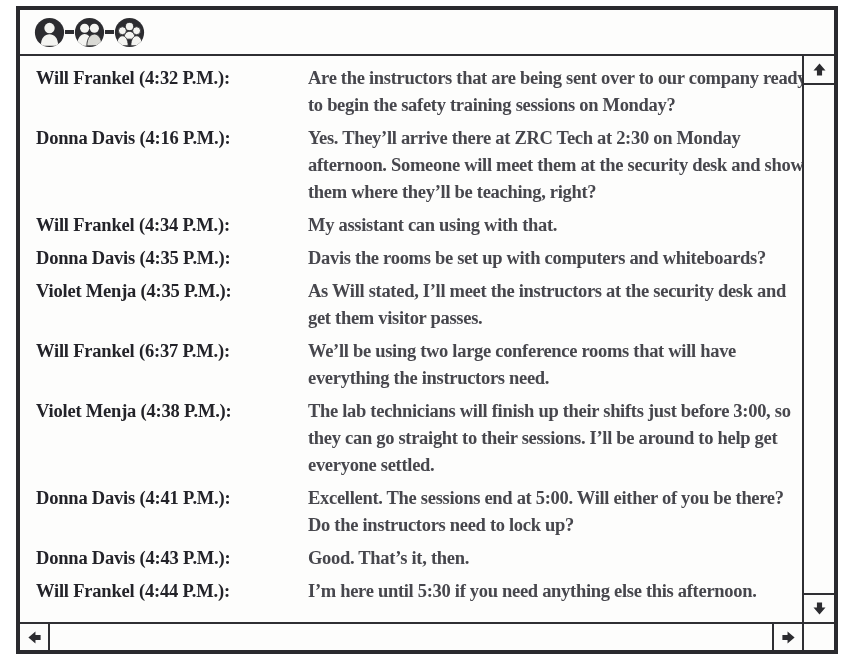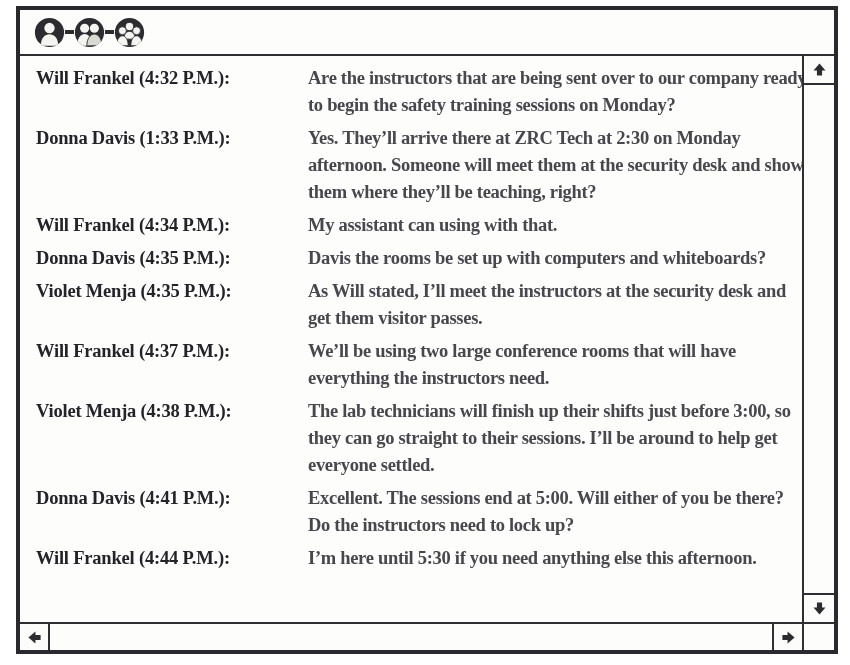--- a/index.html
+++ b/index.html
@@ -164,55 +164,59 @@
 
   <div class="body">
     <div class="messages">
 
         <div class="row">
           <div class="speaker">Will Frankel (4:32 P.M.):</div>
           <div class="msg-text">Are the instructors that are being sent over to our company ready to begin the safety training sessions on Monday?</div>
         </div>
 
         <div class="row">
-          <div class="speaker">Donna Davis (1:33 P.M.):</div>
+          <div class="speaker">Donna Davis (4:16 P.M.):</div>
           <div class="msg-text">Yes. They’ll arrive there at ZRC Tech at 2:30 on Monday afternoon. Someone will meet them at the security desk and show them where they’ll be teaching, right?</div>
         </div>
 
         <div class="row">
           <div class="speaker">Will Frankel (4:34 P.M.):</div>
           <div class="msg-text">My assistant can using with that.</div>
         </div>
 
         <div class="row">
           <div class="speaker">Donna Davis (4:35 P.M.):</div>
           <div class="msg-text">Davis the rooms be set up with computers and whiteboards?</div>
         </div>
 
         <div class="row">
           <div class="speaker">Violet Menja (4:35 P.M.):</div>
           <div class="msg-text">As Will stated, I’ll meet the instructors at the security desk and get them visitor passes.</div>
         </div>
 
         <div class="row">
-          <div class="speaker">Will Frankel (4:37 P.M.):</div>
+          <div class="speaker">Will Frankel (6:37 P.M.):</div>
           <div class="msg-text">We’ll be using two large conference rooms that will have everything the instructors need.</div>
         </div>
 
         <div class="row">
           <div class="speaker">Violet Menja (4:38 P.M.):</div>
           <div class="msg-text">The lab technicians will finish up their shifts just before 3:00, so they can go straight to their sessions. I’ll be around to help get everyone settled.</div>
         </div>
 
         <div class="row">
           <div class="speaker">Donna Davis (4:41 P.M.):</div>
           <div class="msg-text">Excellent. The sessions end at 5:00. Will either of you be there? Do the instructors need to lock up?</div>
         </div>
 
 
+        <div class="row">
+          <div class="speaker">Donna Davis (4:43 P.M.):</div>
+          <div class="msg-text">Good. That’s it, then.</div>
+        </div>
 
         <div class="row">
           <div class="speaker">Will Frankel (4:44 P.M.):</div>
           <div class="msg-text">I’m here until 5:30 if you need anything else this afternoon.</div>
         </div>
       </div>
 
     <div class="vscroll">
       <div class="scroll-btn up">
         <svg width="15" height="15" viewBox="0 0 14 14">

